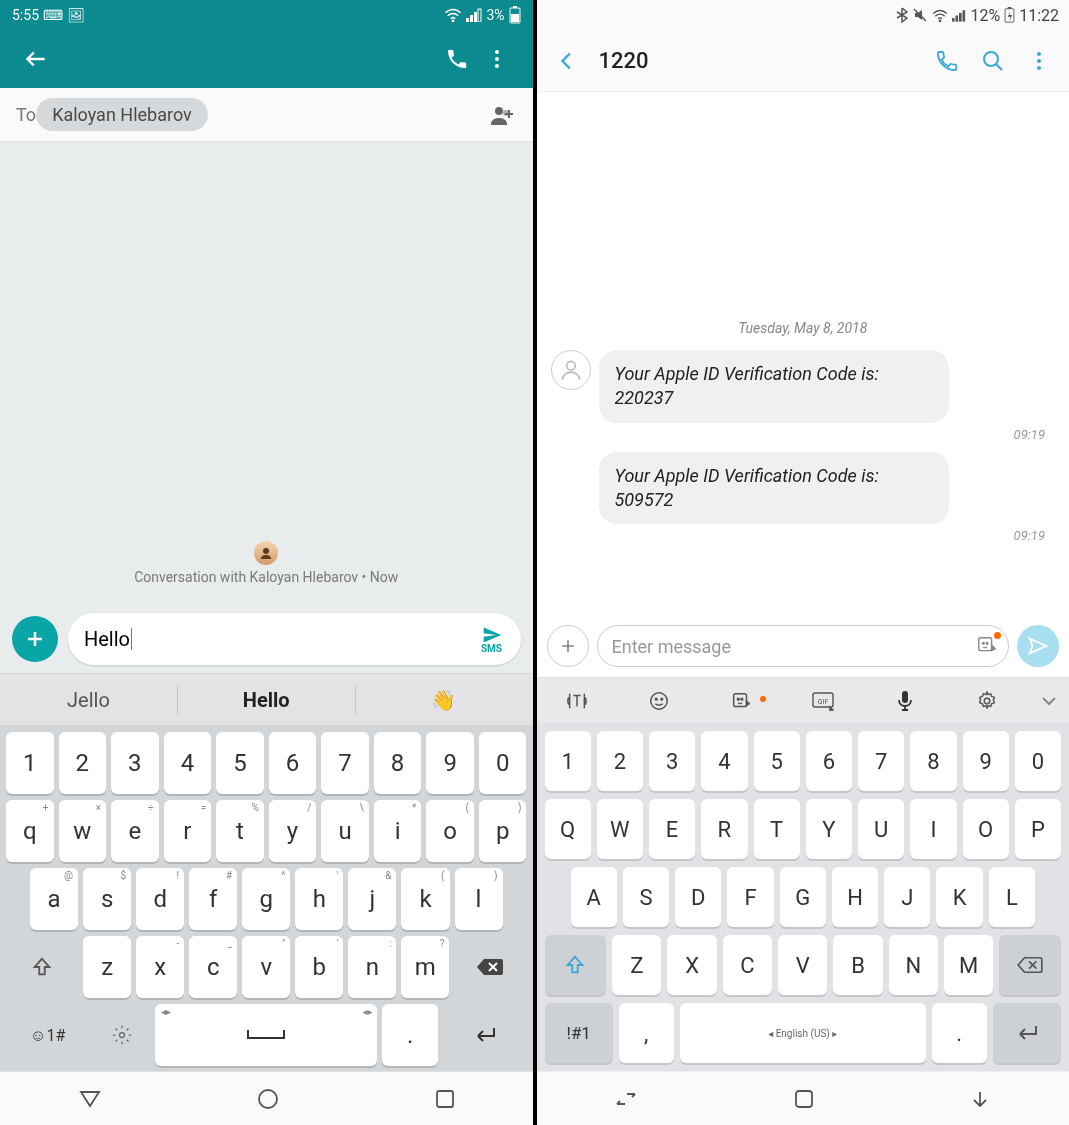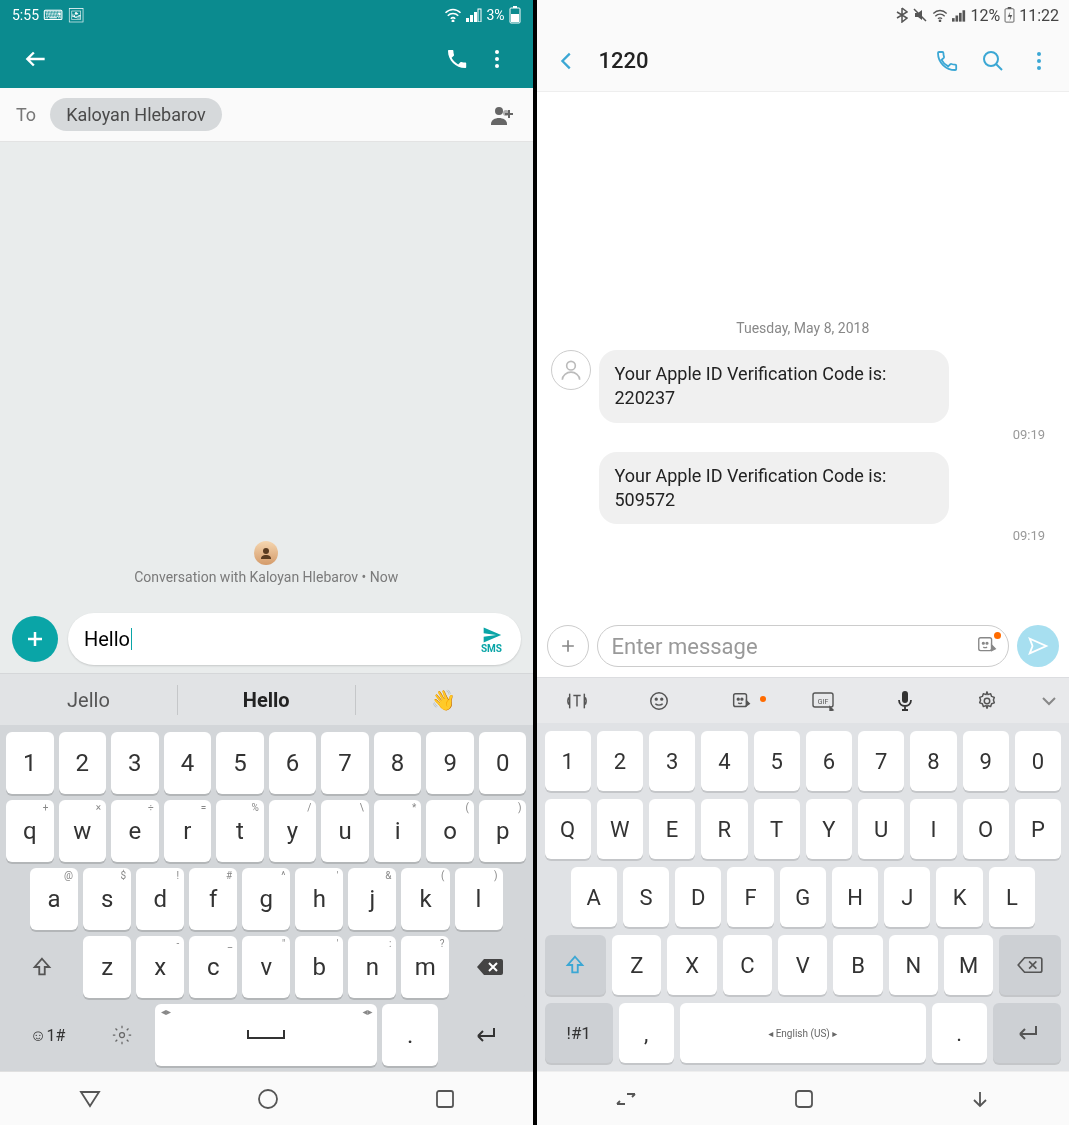--- a/index.html
+++ b/index.html
@@ -9,21 +9,21 @@
 .pane-right { }
 
 
 .statusbar-l { height: 30px; background: #0b8b8f; color: #fff; display: flex; align-items: center; justify-content: space-between; padding: 0 12px; font-size: 14px; }
 .statusbar-l .icons { display: flex; align-items: center; gap: 4px; }
 .appbar-l { height: 58px; background: #0b8b8f; display: flex; align-items: center; padding: 0 16px; color: #fff; }
 .appbar-l .spacer { flex: 1; }
 .icon-btn { width: 40px; height: 40px; display: flex; align-items: center; justify-content: center; }
 svg { display: block; }
 
-.tofield { height: 54px; display: flex; align-items: center; padding: 0 16px; gap: 14px; border-bottom: 1px solid #e3e3e3; background:#fafafa; }
+.tofield { height: 54px; display: flex; align-items: center; padding: 0 16px; border-bottom: 1px solid #e3e3e3; background:#fafafa; }
 .tofield .label { color: #777; font-size: 18px; }
 .chip { background: #d6d9db; border-radius: 20px; padding: 6px 16px; font-size: 18px; color: #4a4a4a; }
 .tofield .spacer { flex: 1; }
 
 .conv-body { flex: 1; background: #e9ecec; display: flex; flex-direction: column; justify-content: flex-end; align-items: center; padding-bottom: 12px; }
 .conv-avatar { width: 24px; height: 24px; border-radius: 12px; background: linear-gradient(#f5d6b0,#d49b6a); display:flex; align-items:center; justify-content:center; margin-bottom:4px;}
 .conv-meta { font-size: 14px; color: #7a7a7a; margin-bottom: 8px; }
 
 .compose-l { display: flex; align-items: center; gap: 10px; padding: 8px 12px; background:#e9ecec; }
 .fab { width: 46px; height: 46px; border-radius: 50%; background: #0aa5a7; display:flex; align-items:center; justify-content:center; }
@@ -48,31 +48,31 @@
 .krow.indent { padding-left: 28px; padding-right: 28px; }
 
 .navbar-l { height: 54px; display:flex; align-items:center; justify-content:space-around; background:#fafafa; border-top:1px solid #e0e0e0;}
 
 
 .statusbar-r { height: 30px; background:#fafafa; color:#444; display:flex; align-items:center; justify-content:flex-end; padding:0 10px; font-size:16px; gap:4px;}
 .appbar-r { height: 62px; background:#fafafa; display:flex; align-items:center; padding:0 10px; gap:6px; border-bottom:1px solid #eee;}
 .appbar-r .title { font-size:22px; font-weight:500; color:#222; margin-left:6px;}
 .appbar-r .spacer{flex:1;}
 
-.conv-body-r { flex:1; background:#fff; display:flex; flex-direction:column; padding: 8px 14px; }
+.conv-body-r { flex:1; background:#fff; display:flex; flex-direction:column; padding: 8px 14px; font-style: italic; }
 .date-r { text-align:center; font-size:14px; color:#888; margin-top:220px; margin-bottom:14px;}
 .msgrow { display:flex; gap:8px; margin-bottom:4px;}
 .avatar-r { width:40px; height:40px; border-radius:20px; border:1px solid #ccc; display:flex; align-items:center; justify-content:center; flex-shrink:0;}
 .bubble-r { background:#f0f0f0; border-radius:18px; padding:12px 16px; font-size:18px; color:#222; max-width:350px; line-height:1.35;}
 .time-r { font-size:13px; color:#999; text-align:right; padding-right:10px; margin-bottom:10px;}
 .indent-av { margin-left:48px;}
 
 .compose-r { display:flex; align-items:center; gap:8px; padding:6px 10px 10px; background:#fff;}
 .circbtn { width:42px; height:42px; border-radius:21px; border:1px solid #ccc; display:flex; align-items:center; justify-content:center;}
-.inputpill { flex:1; height:42px; border:1px solid #ccc; border-radius:21px; display:flex; align-items:center; padding:0 14px; color:#999; font-size:22px; position:relative;}
+.inputpill { flex:1; height:42px; border:1px solid #ccc; border-radius:21px; display:flex; align-items:center; padding:0 14px; color:#999; font-size:18px; position:relative;}
 .inputpill .sticker { position:absolute; right:10px;}
 .sendcirc { width:42px; height:42px; border-radius:21px; background:#a7dff0; display:flex; align-items:center; justify-content:center;}
 
 .kb-toolbar-r { height:46px; background:#e8e9eb; display:flex; align-items:center; border-top:1px solid #dcdde0;}
 .kb-toolbar-r .tb { flex:1; display:flex; align-items:flex-start; justify-content:center; position:relative;}
 .dot-orange { position:absolute; top:6px; right:16px; width:6px; height:6px; border-radius:3px; background:#ff6b00;}
 
 .kb-r { background:#e0e2e5; padding:4px 4px 4px;}
 .krow-r { display:flex; gap:6px; padding:4px 4px;}
 .key-r { flex:1; height:60px; background:#fff; border-radius:6px; display:flex; align-items:center; justify-content:center; font-size:22px; box-shadow:0 2px 0 rgba(0,0,0,0.12); color:#333;}

